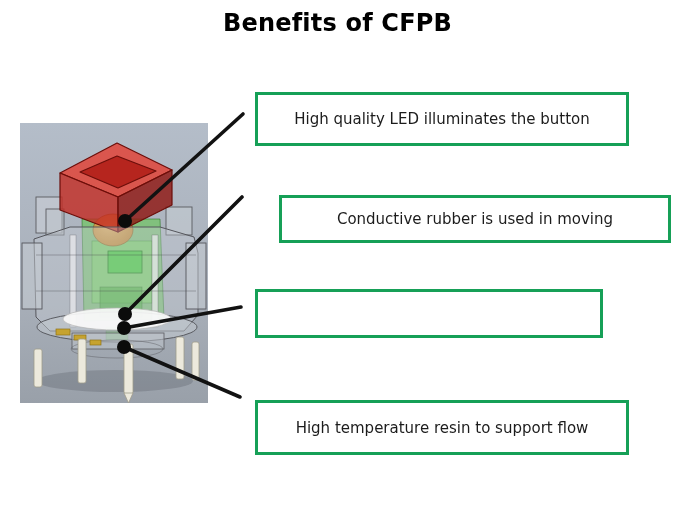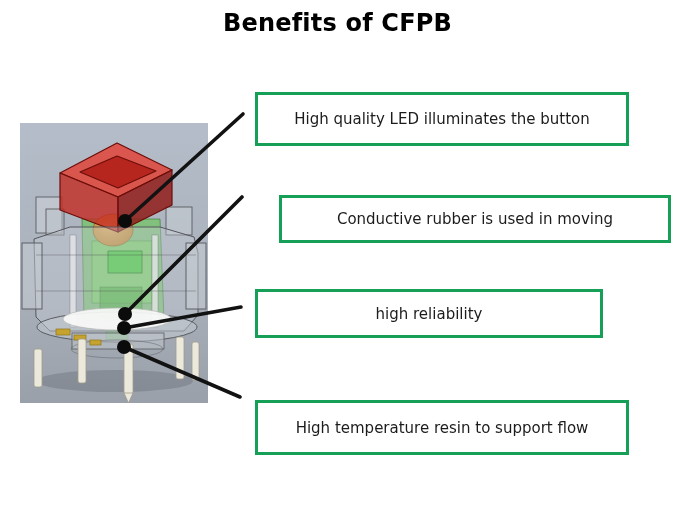--- a/index.html
+++ b/index.html
@@ -105,21 +105,20 @@
   </svg>
 </div>
 
 <div class="callout" id="callout-led">
   <span class="line">High quality LED illuminates the button</span>
 </div>
 <div class="callout" id="callout-rubber">
   <span class="line">Conductive rubber is used in moving</span>
 </div>
 <div class="callout" id="callout-metal-contact">
-  <span class="line">high reliability</span>
 </div>
 <div class="callout" id="callout-resin">
   <span class="line">High temperature resin to support flow</span>
 </div>
 
 <svg class="overlay" width="675" height="506" viewBox="0 0 675 506">
   <g stroke="#121212" stroke-width="3.6" stroke-linecap="round">
     <line x1="125" y1="221" x2="243" y2="114"></line>
     <line x1="125" y1="314" x2="242" y2="197"></line>
     <line x1="124" y1="328" x2="241" y2="307"></line>

